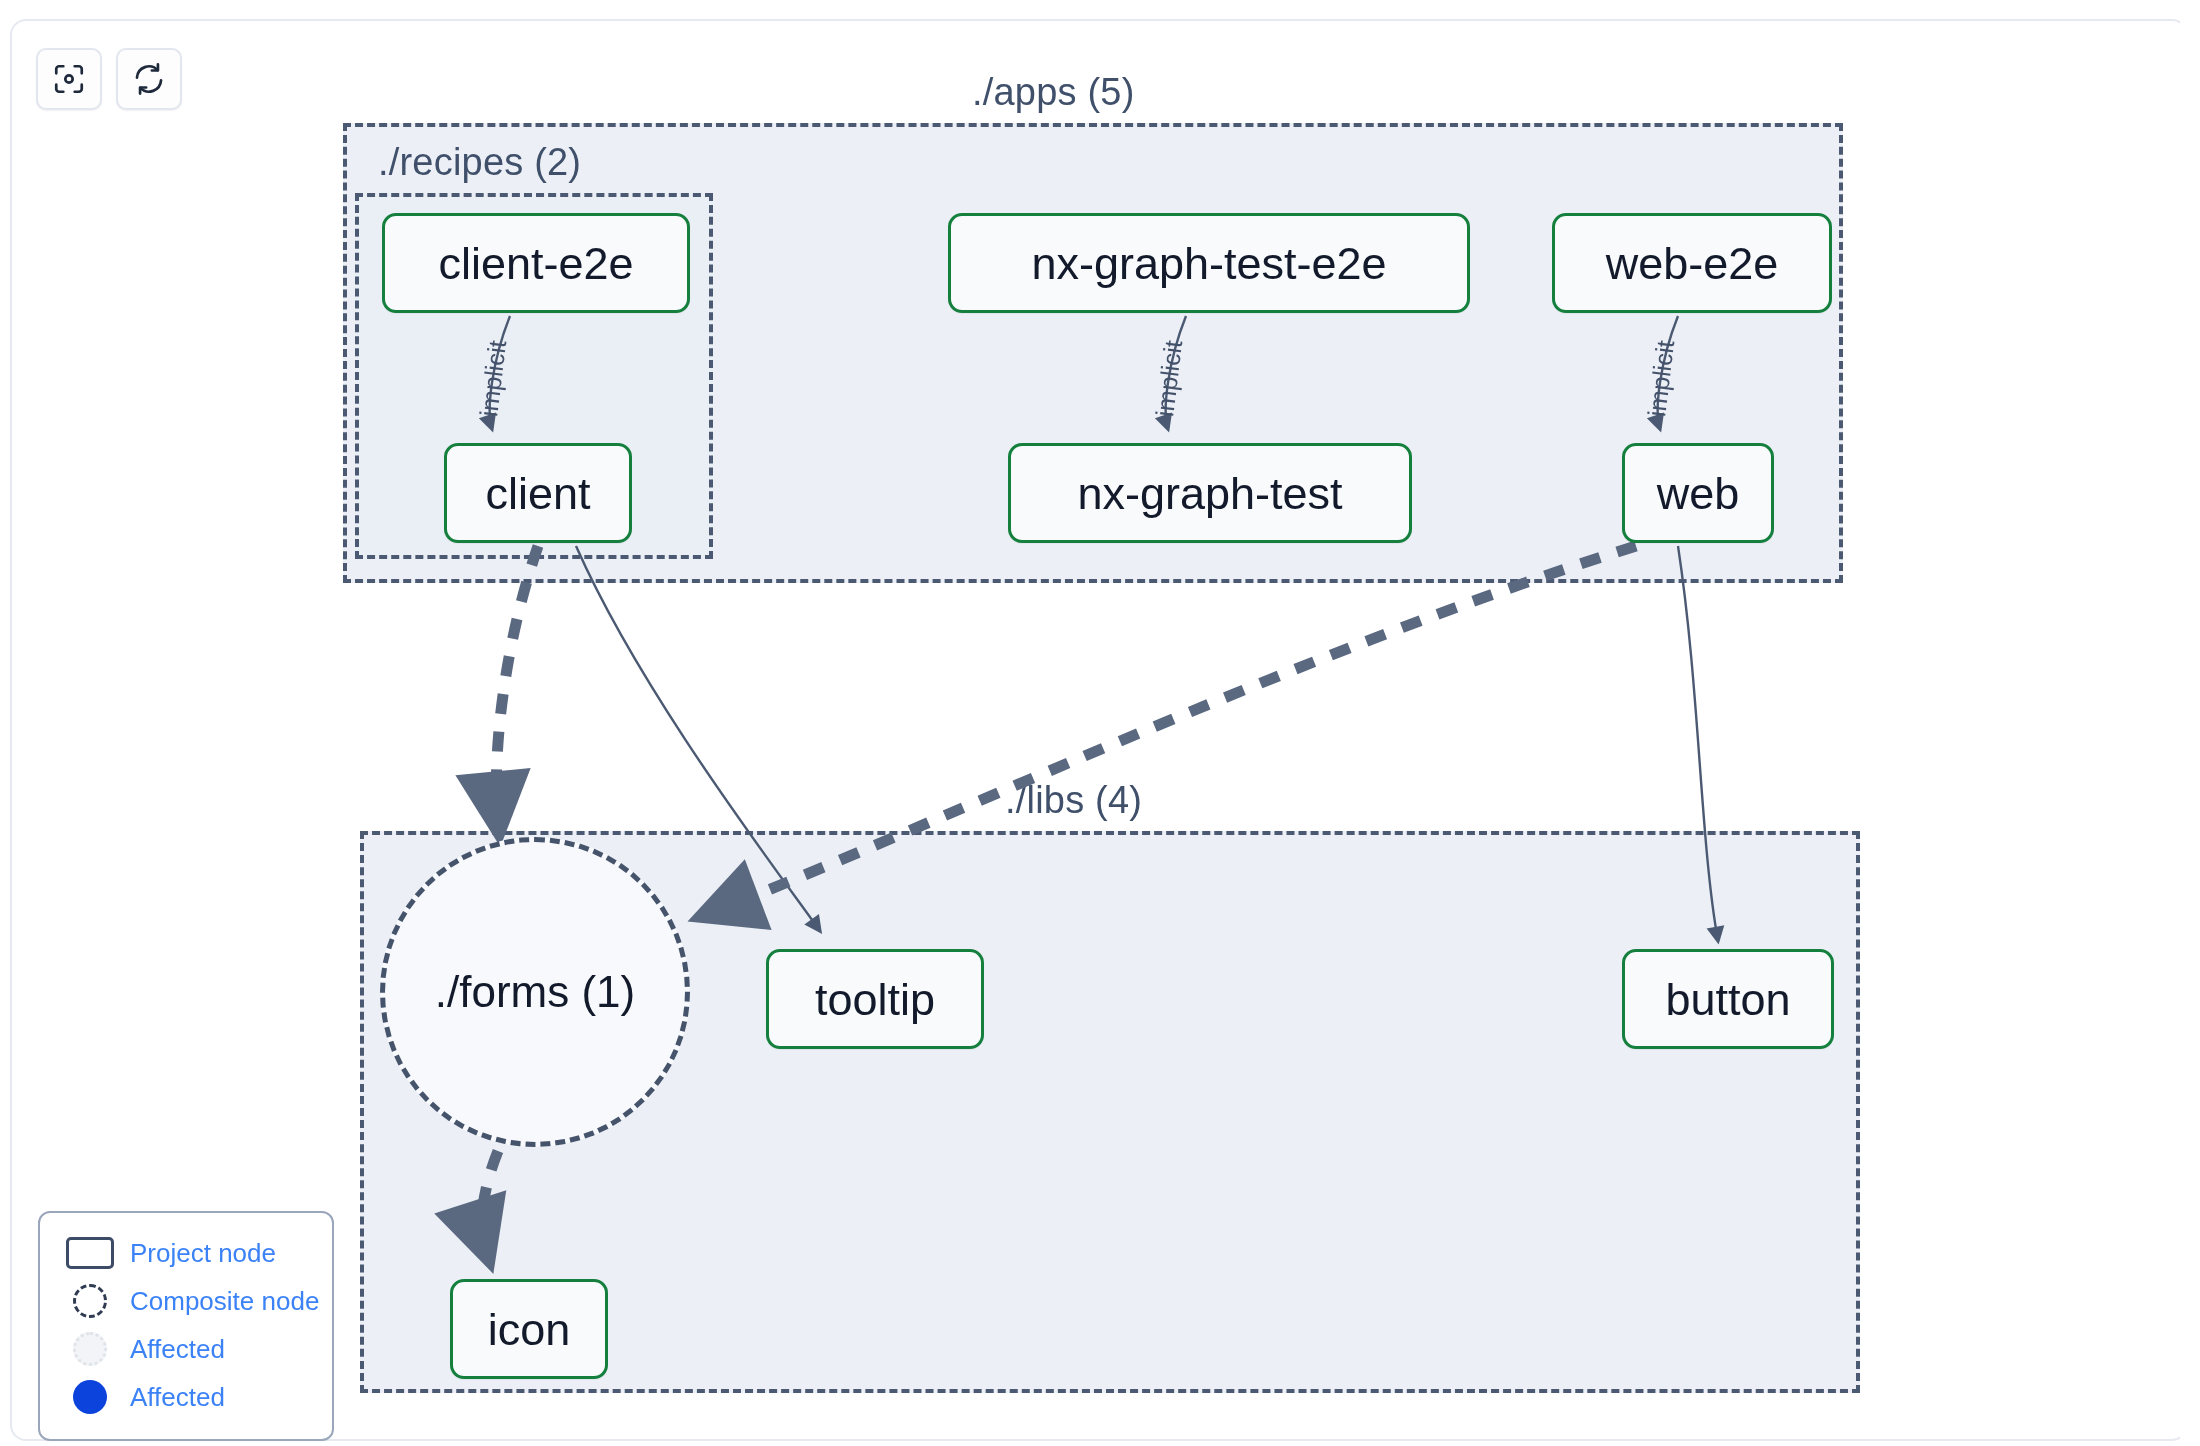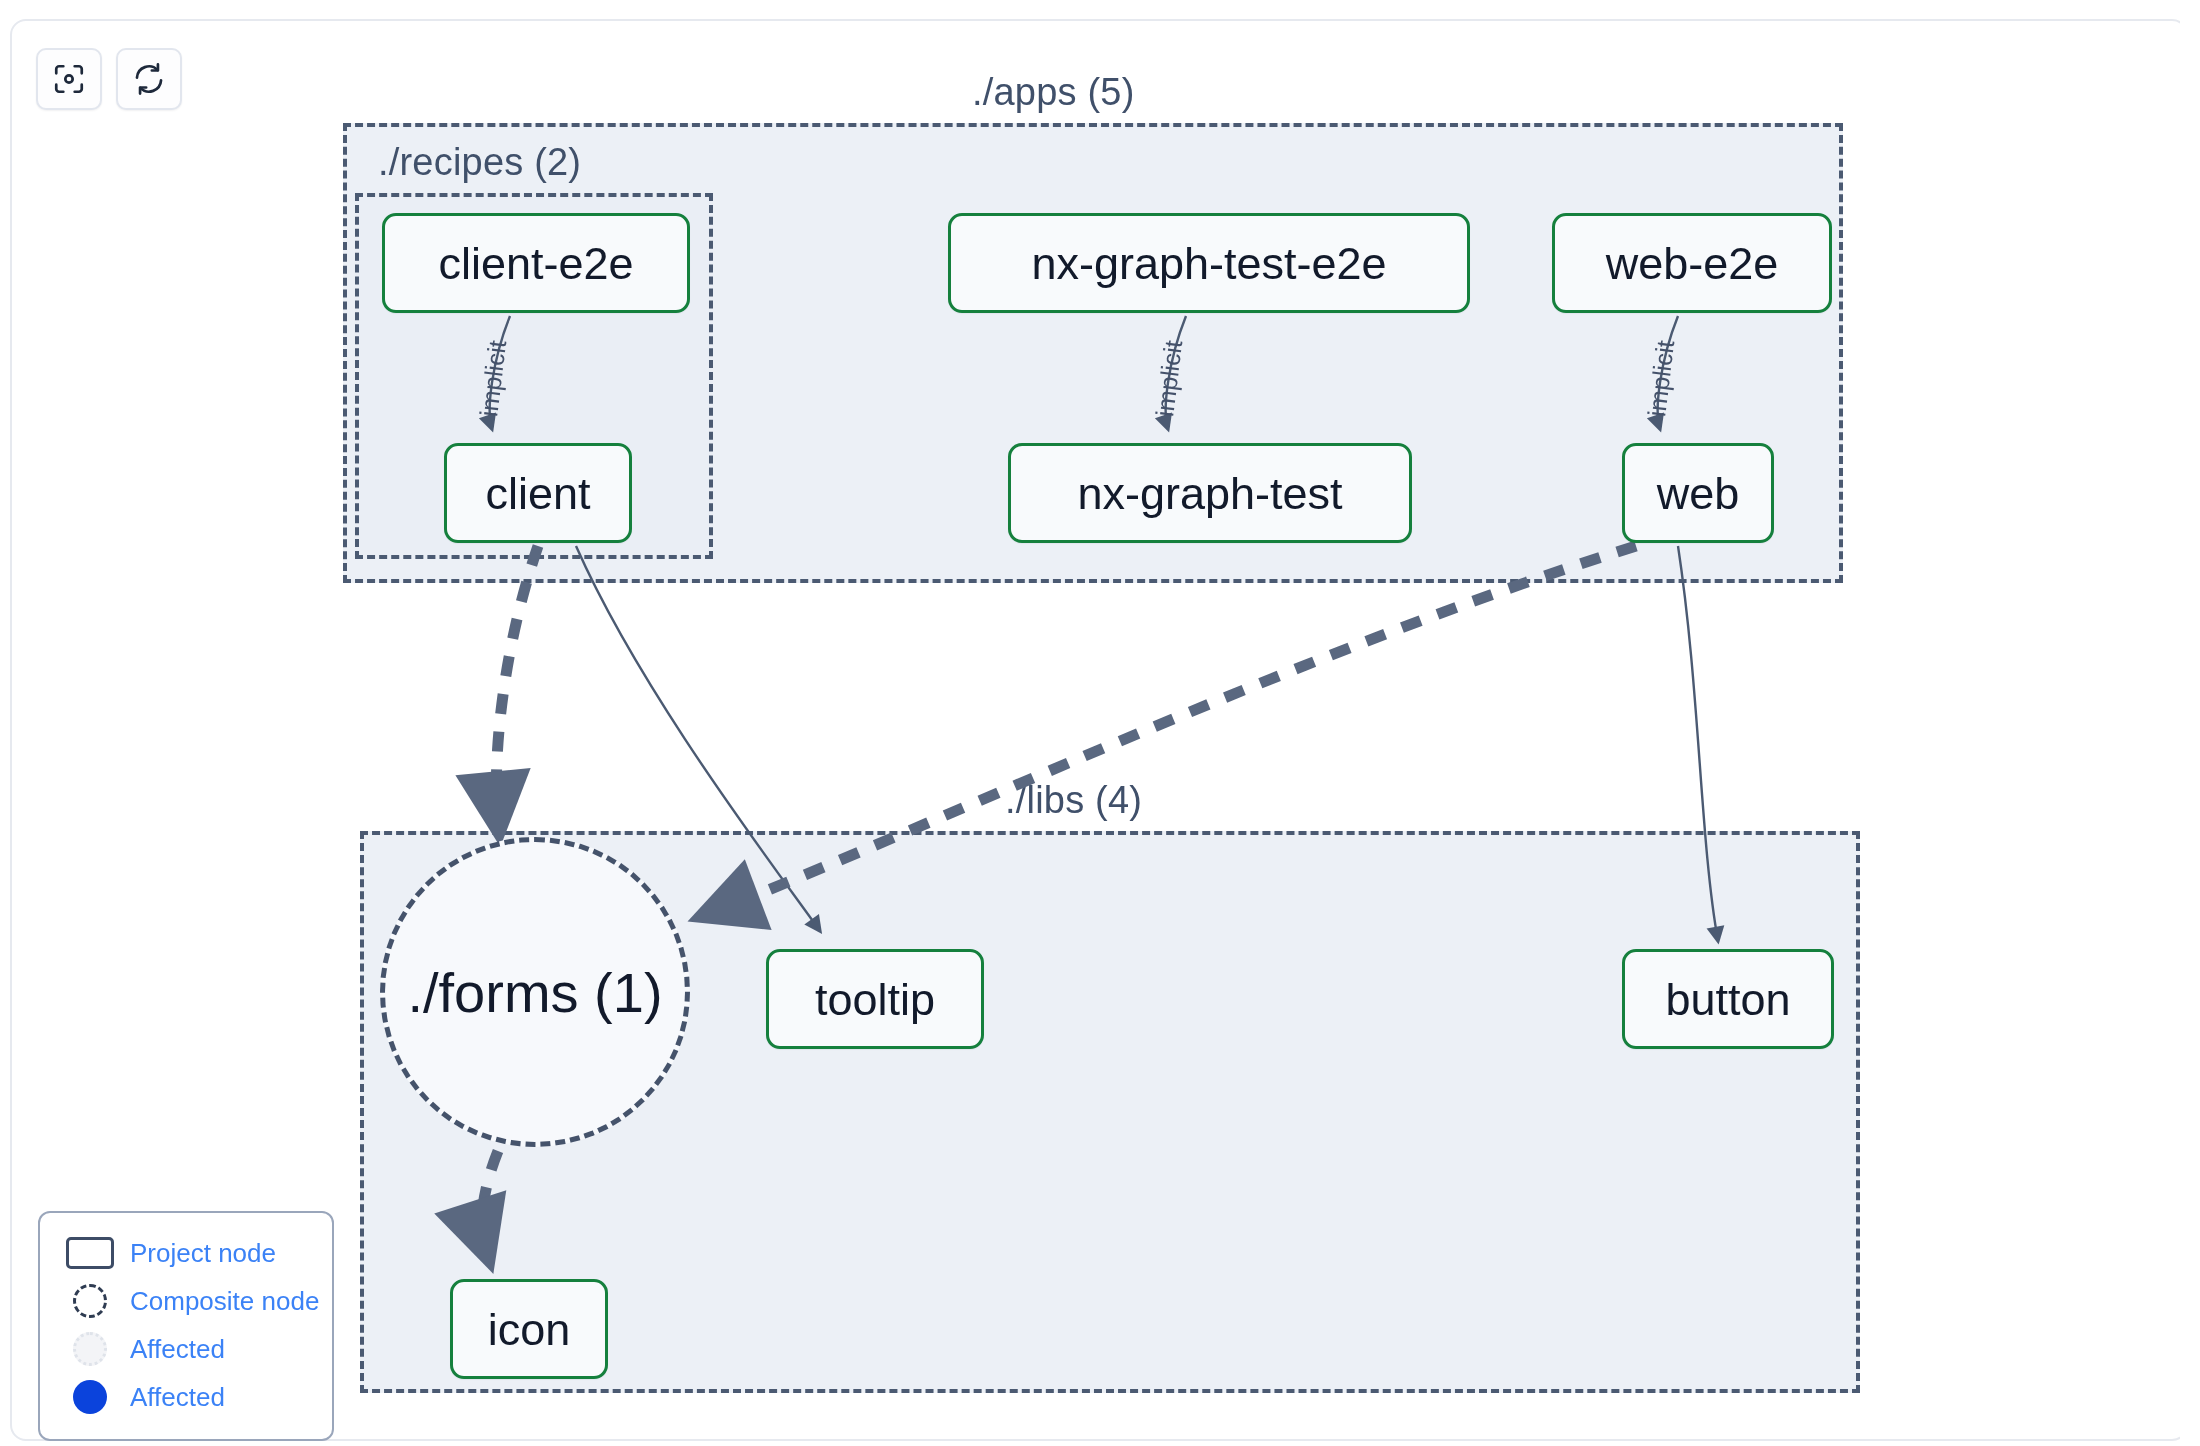--- a/index.html
+++ b/index.html
@@ -111,21 +111,21 @@
   .composite {
     position: absolute;
     box-sizing: border-box;
     border: 5px dashed #45536b;
     border-radius: 50%;
     background: #f7f9fc;
     display: flex;
     align-items: center;
     justify-content: center;
     color: #121a2b;
-    font-size: 56px;
+    font-size: 44px;
     cursor: pointer;
   }
 
   
   .edge-label {
     position: absolute;
     font-size: 25px;
     color: #44516a;
     transform-origin: center center;
     white-space: nowrap;

